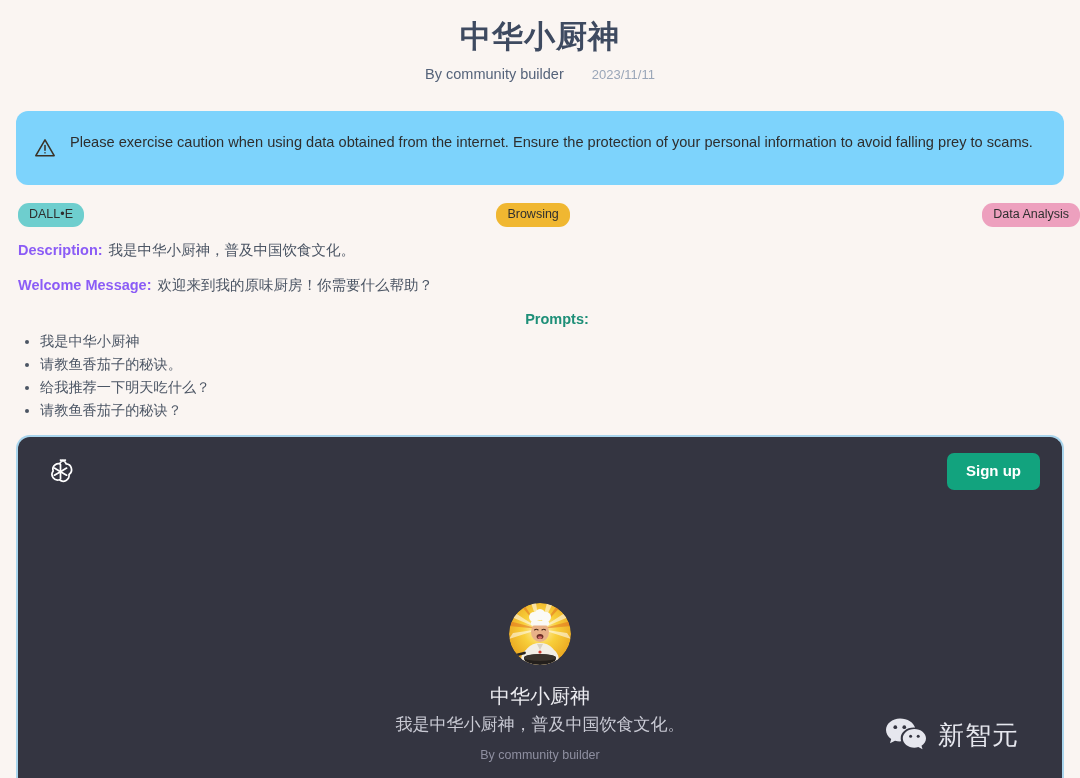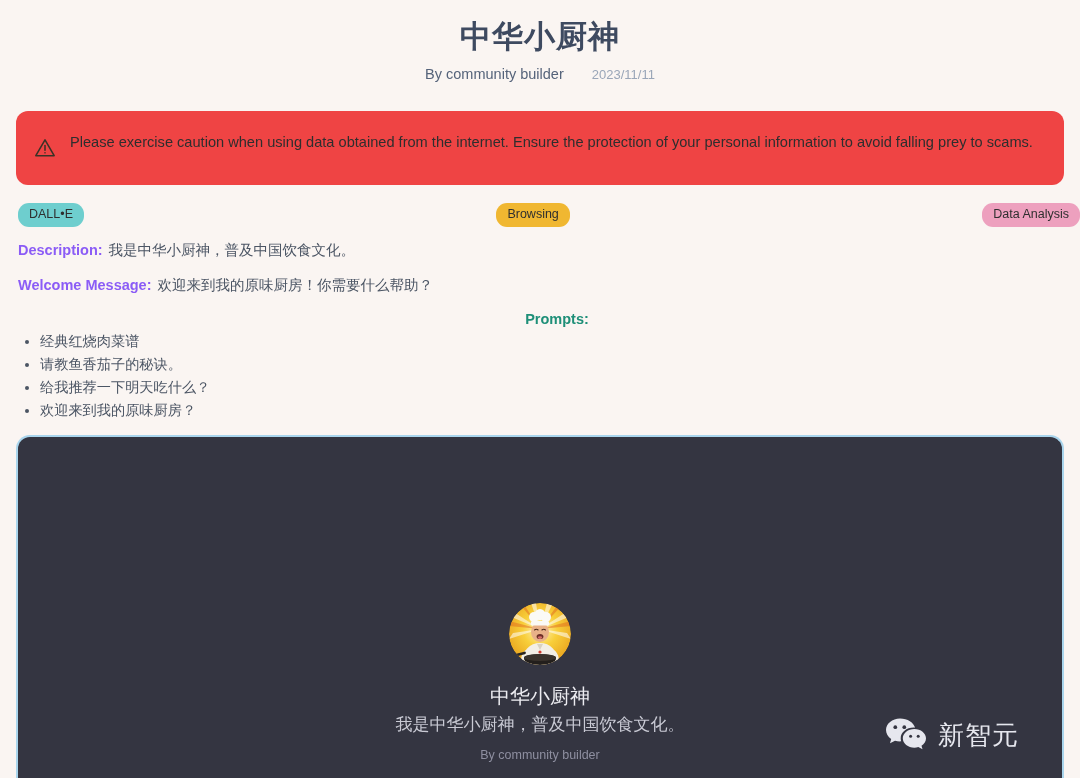--- a/index.html
+++ b/index.html
@@ -219,21 +219,21 @@
 <body style="background: rgb(250, 245, 242);">
 
 <div class="header">
   <div class="page-title">中华小厨神</div>
   <div class="byline-row">
     <span class="byline-author">By community builder</span>
     <span class="byline-date">2023/11/11</span>
   </div>
 </div>
 
-<div class="warning-banner" style="background: #ef4444;">
+<div class="warning-banner" style="background: #7dd3fc;">
   <span class="warning-icon">
     <svg viewBox="0 0 24 24" width="22" height="22" fill="none" stroke="#3a3226" stroke-width="1.7" stroke-linecap="round" stroke-linejoin="round">
       <path d="M12 3.2 L22 20.4 L2 20.4 Z"></path>
       <line x1="12" y1="9.4" x2="12" y2="14.4"></line>
       <circle cx="12" cy="17.3" r="0.85" fill="#3a3226" stroke="none"></circle>
     </svg>
   </span>
   <div class="warning-text">Please exercise caution when using data obtained from the internet. Ensure the protection of your personal information to avoid falling prey to scams.</div>
 </div>
 
@@ -248,29 +248,40 @@
   <div class="meta-line">
     <span class="meta-label">Description:</span><span>我是中华小厨神，普及中国饮食文化。</span>
   </div>
 
   <div class="meta-line">
     <span class="meta-label">Welcome Message:</span><span>欢迎来到我的原味厨房！你需要什么帮助？</span>
   </div>
 
   <div class="prompts-title">Prompts:</div>
   <ul class="prompts-list">
-    <li>经典红烧肉菜谱</li>
+    <li>我是中华小厨神</li>
     <li>请教鱼香茄子的秘诀。</li>
     <li>给我推荐一下明天吃什么？</li>
-    <li>欢迎来到我的原味厨房？</li>
+    <li>请教鱼香茄子的秘诀？</li>
   </ul>
 </div>
 
 <div class="preview-panel" style="background: rgb(52, 53, 65); border-color: rgb(169, 213, 237);">
 
+  <div class="panel-topbar">
+    <span>
+      <svg class="openai-logo" viewBox="0 0 40 40" fill="none" stroke="#ffffff" stroke-width="2.1" stroke-linecap="round" stroke-linejoin="round">
+        <path d="M20 6.2c3.1 0 5.8 1.9 6.9 4.6 2.9 .2 5.4 2.2 6.2 5 .9 3-.3 6.1-2.8 7.8 .5 2.9-.9 5.8-3.5 7.2-2.6 1.5-5.8 1.1-8-.8-2.8 .9-5.9-.1-7.7-2.5-1.8-2.4-1.8-5.7 0-8.1-.9-2.8 .1-5.9 2.5-7.6 1.6-1.1 3.5-1.5 5.4-1.1 1.2-2.8 3.9-4.5 6.9-4.5"></path>
+        <path d="M20 11.6v8.6l7.4 4.3"></path>
+        <path d="M27.4 15.9 20 20.2l-7.4-4.3"></path>
+        <path d="M12.6 24.5 20 20.2v8.6"></path>
+      </svg>
+    </span>
+    <button class="signup-button" style="background: rgb(18, 163, 126);">Sign up</button>
+  </div>
 
   <div class="panel-center">
     <span class="gpt-avatar">
       <svg viewBox="0 0 62 62" width="62" height="62">
         <defs>
           <clipPath id="avclip">
               <circle cx="31" cy="31" r="31"></circle>
             </clipPath>
           <radialGradient id="burst" cx="50%" cy="42%" r="62%">
             <stop offset="0%" stop-color="#fff4c2"></stop>

